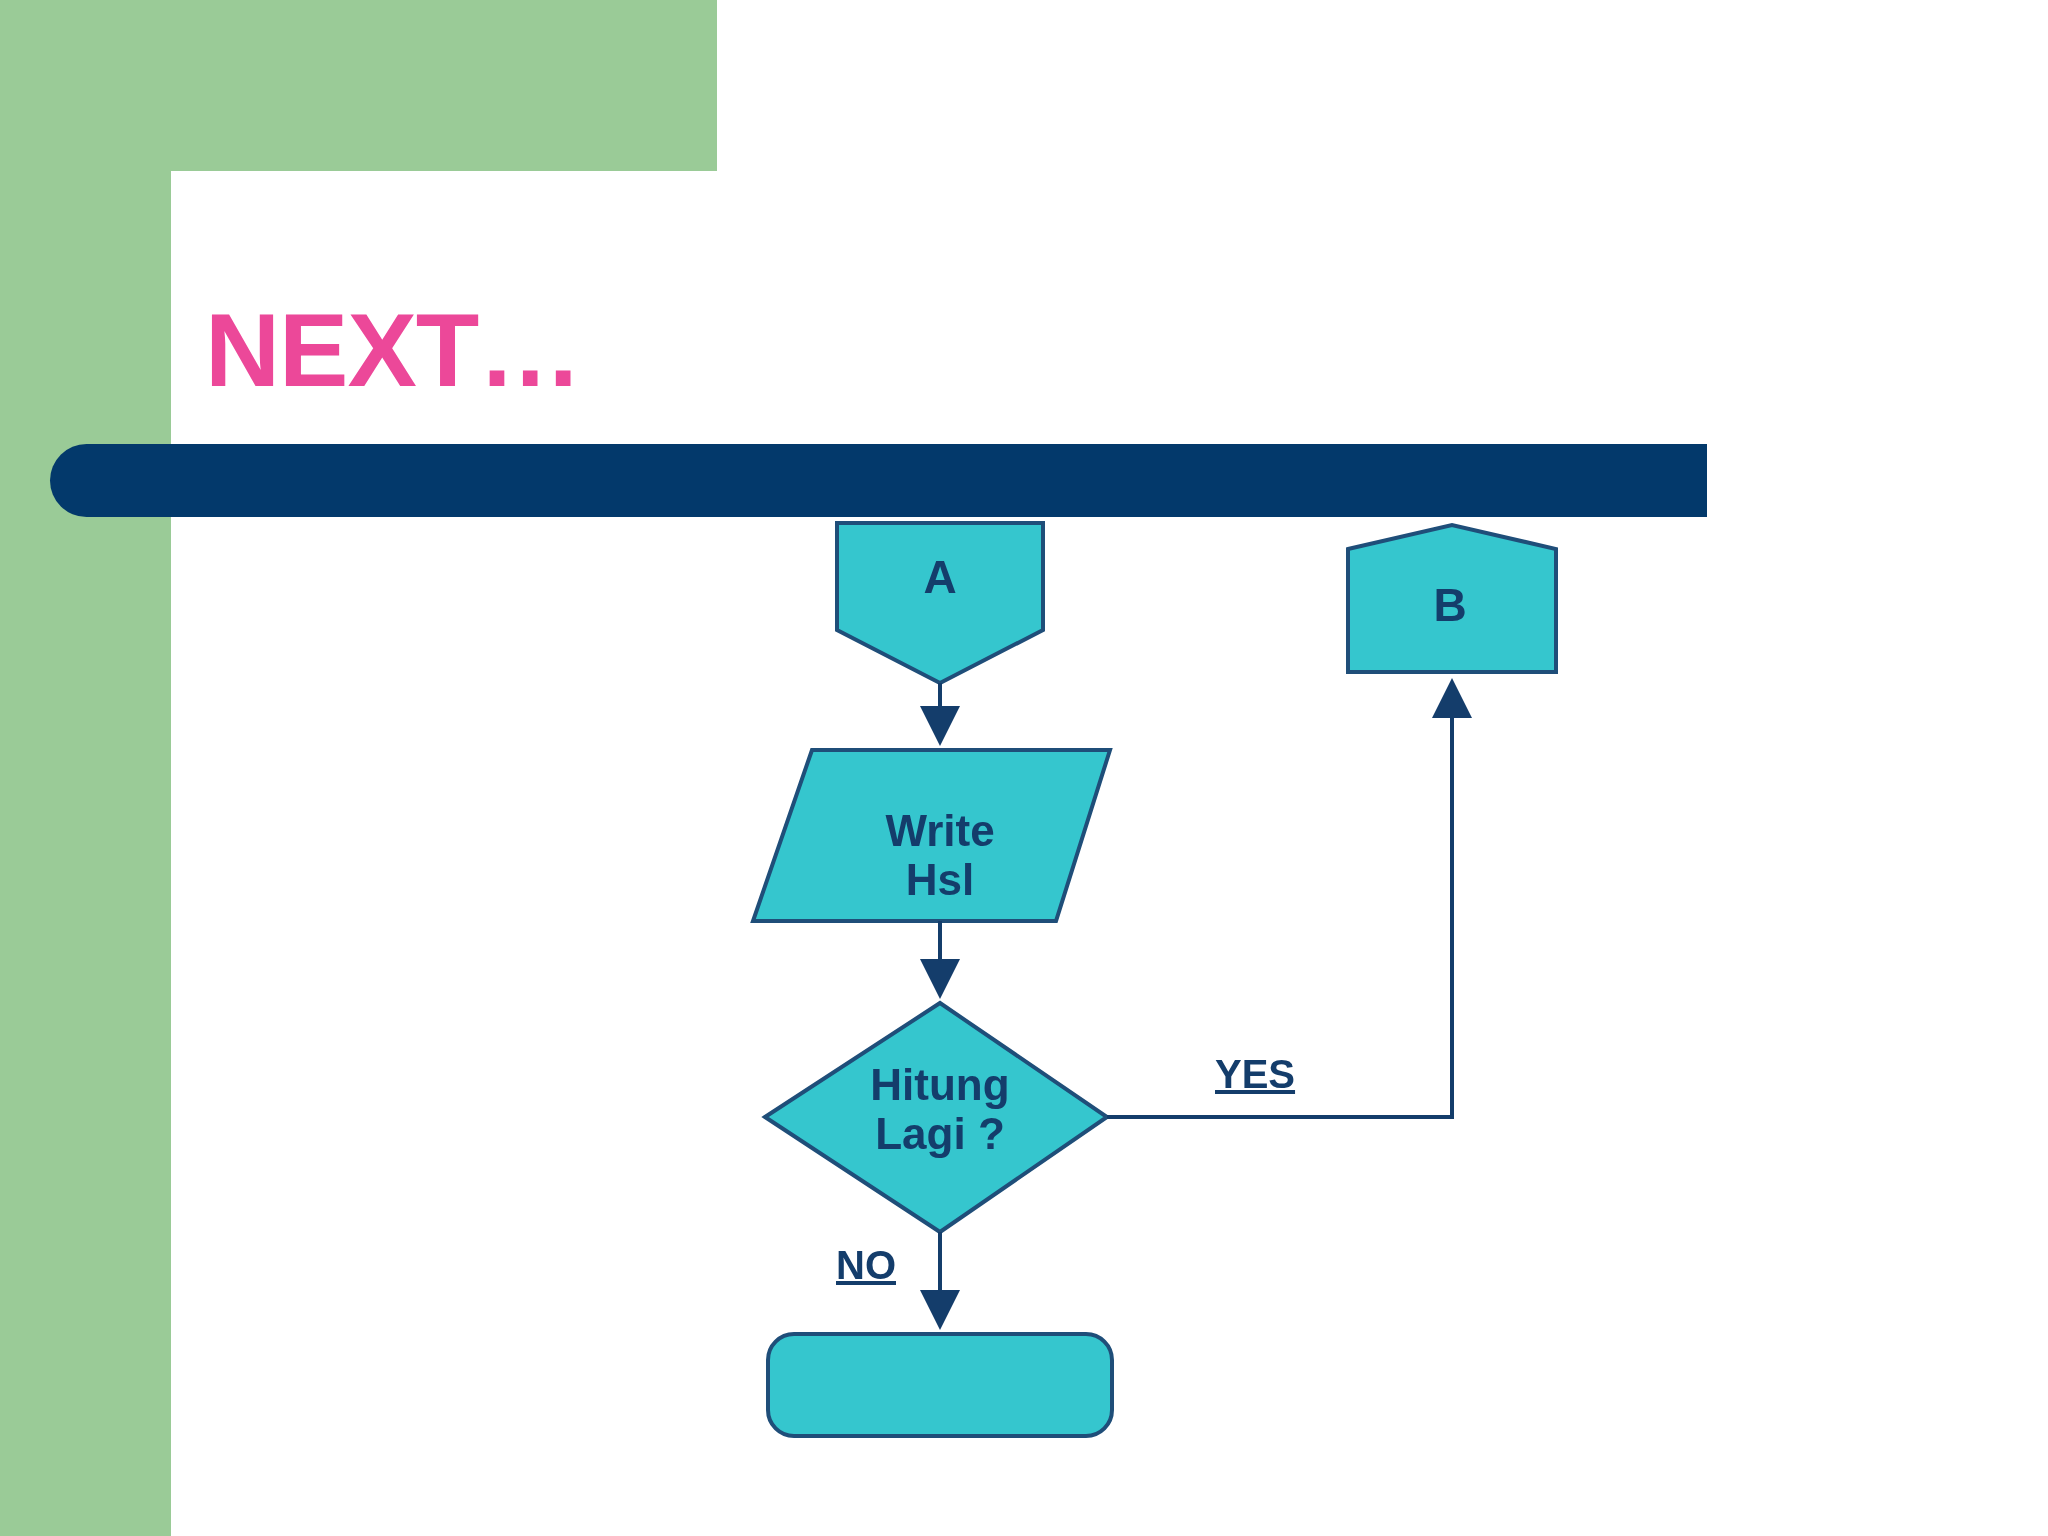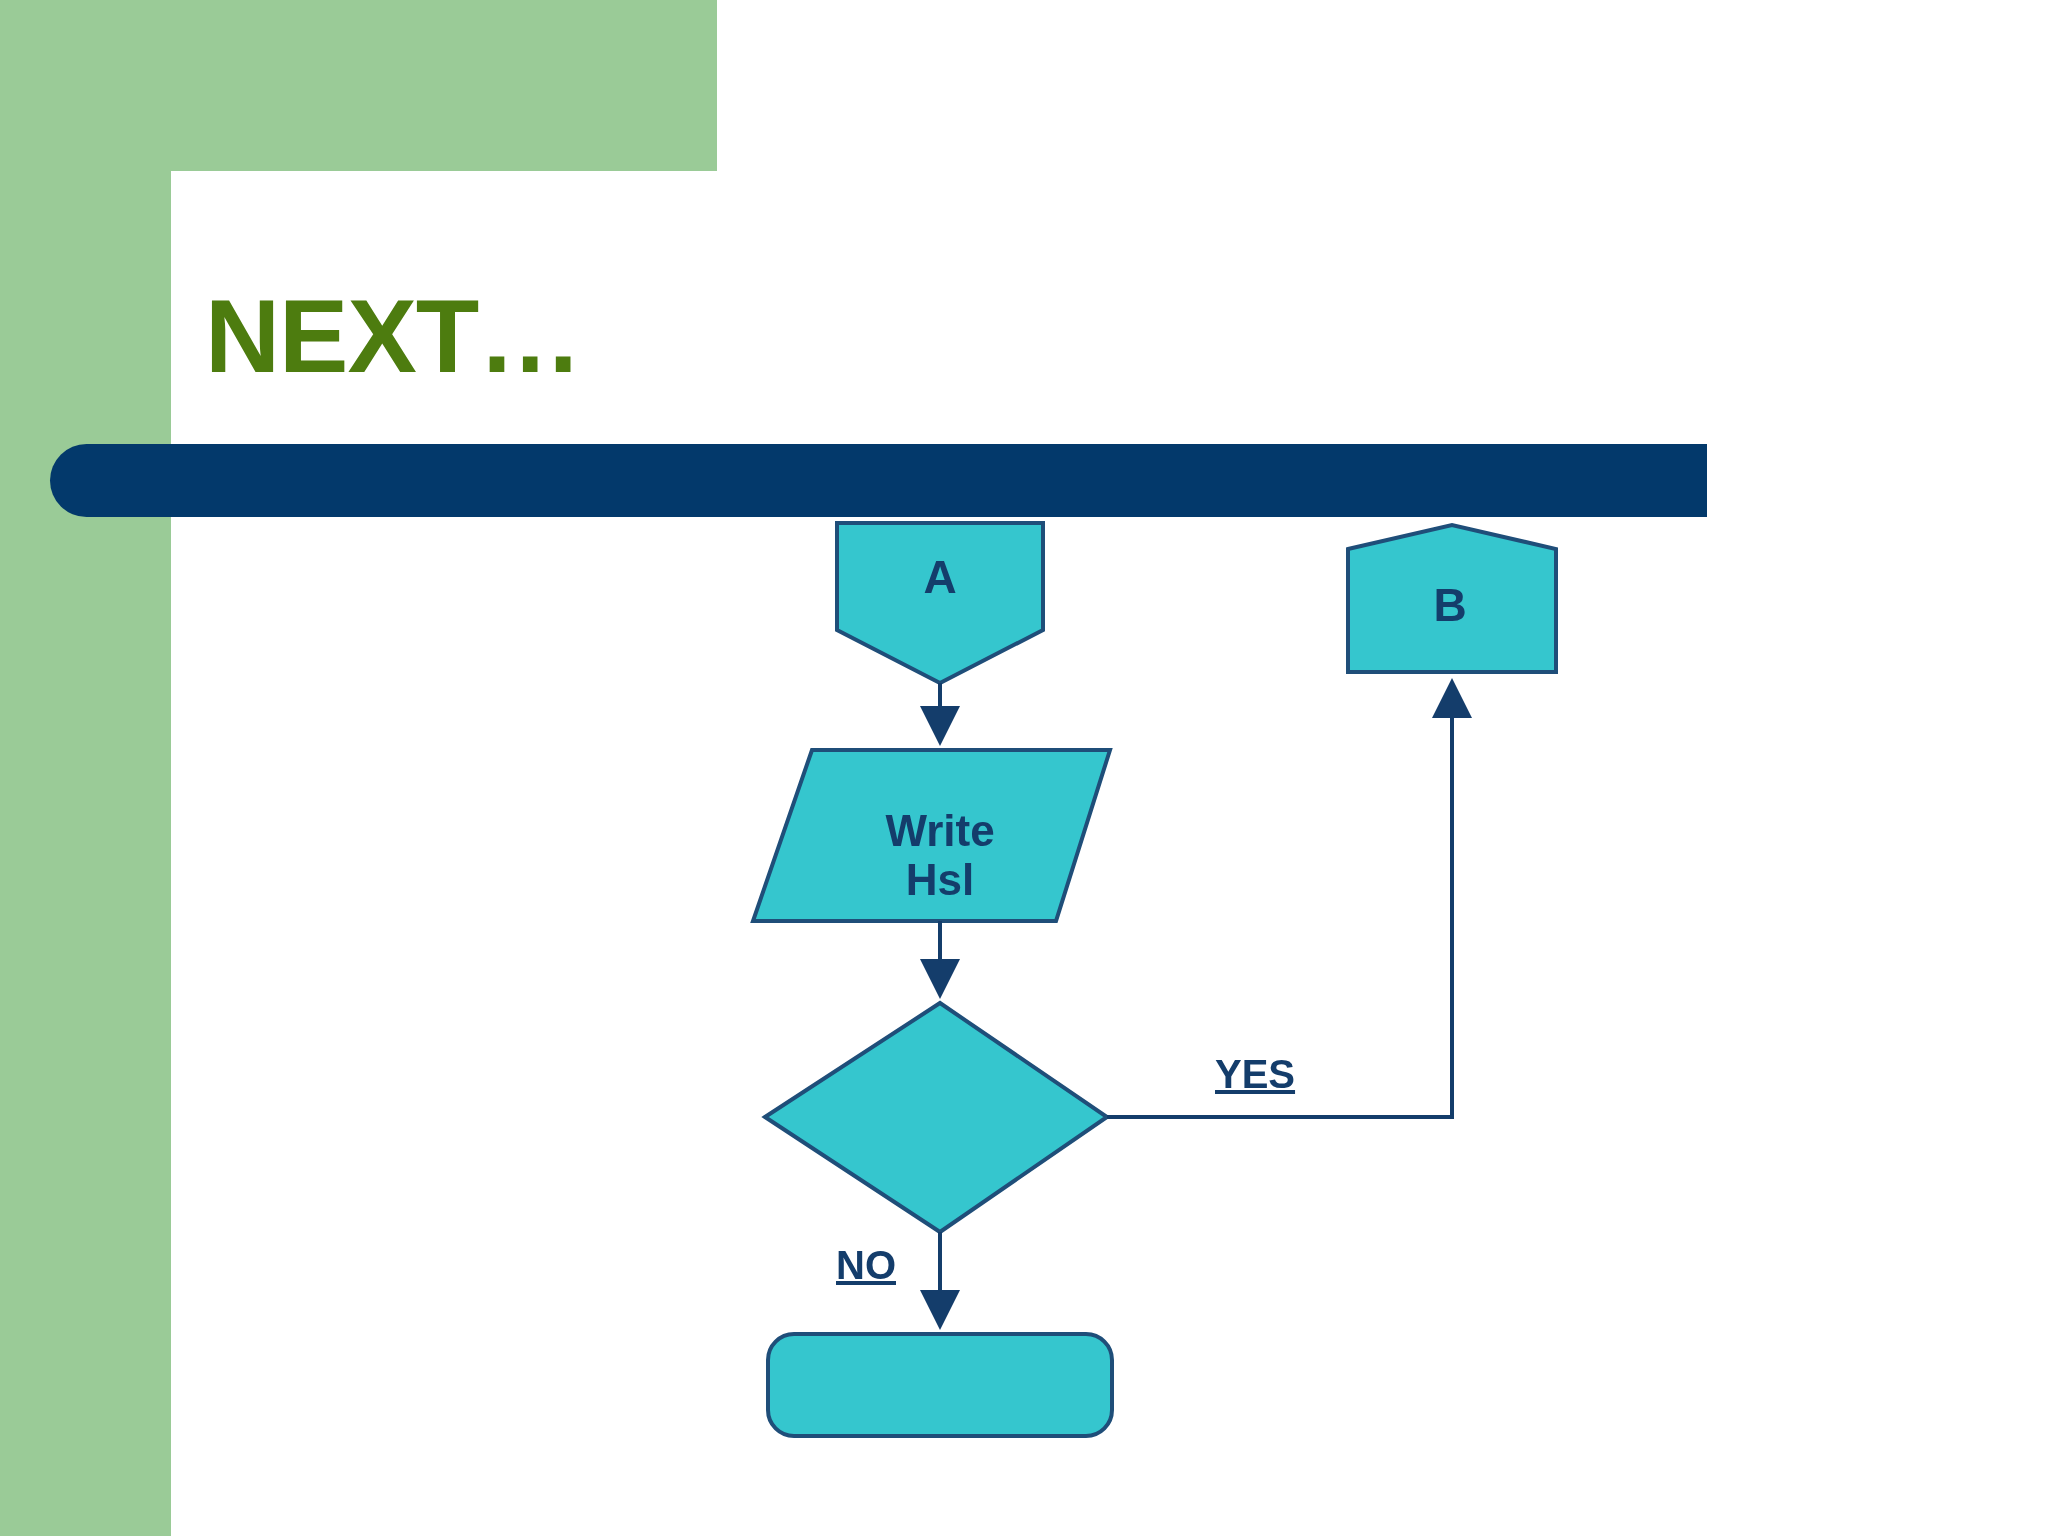--- a/index.html
+++ b/index.html
@@ -51,24 +51,24 @@
     height: 73px;
     background: #03396B;
     border-top-left-radius: 40px;
     border-bottom-left-radius: 40px;
   }
 
   
   .page-title {
     position: absolute;
     left: 205px;
-    top: 282px;
+    top: 296px;
     font-size: 104px;
     font-weight: bold;
-    color: #4d7c0f;
+    color: #ec4899;
     letter-spacing: -1px;
     line-height: 1.05;
     white-space: nowrap;
     text-shadow: 2px 2px 0 rgba(255,255,255,0.55);
   }
 
   
   #flow {
     position: absolute;
     left: 0;
@@ -141,19 +141,21 @@
     <path d="M1107,1117 L1452,1117 L1452,682" fill="none" stroke="#143D6B" stroke-width="4" marker-end="url(#arrow)"></path>
   </svg>
 
   <div class="shape-label lbl-a">A</div>
 
   <div class="shape-label lbl-b">B</div>
 
   <div class="shape-label lbl-write">Write
 Hsl</div>
 
+  <div class="shape-label lbl-dec">Hitung
+Lagi ?</div>
 
 
   <div class="edge-label lbl-yes">YES</div>
 
   <div class="edge-label lbl-no">NO</div>
 
 </div>
 
 </body></html>

